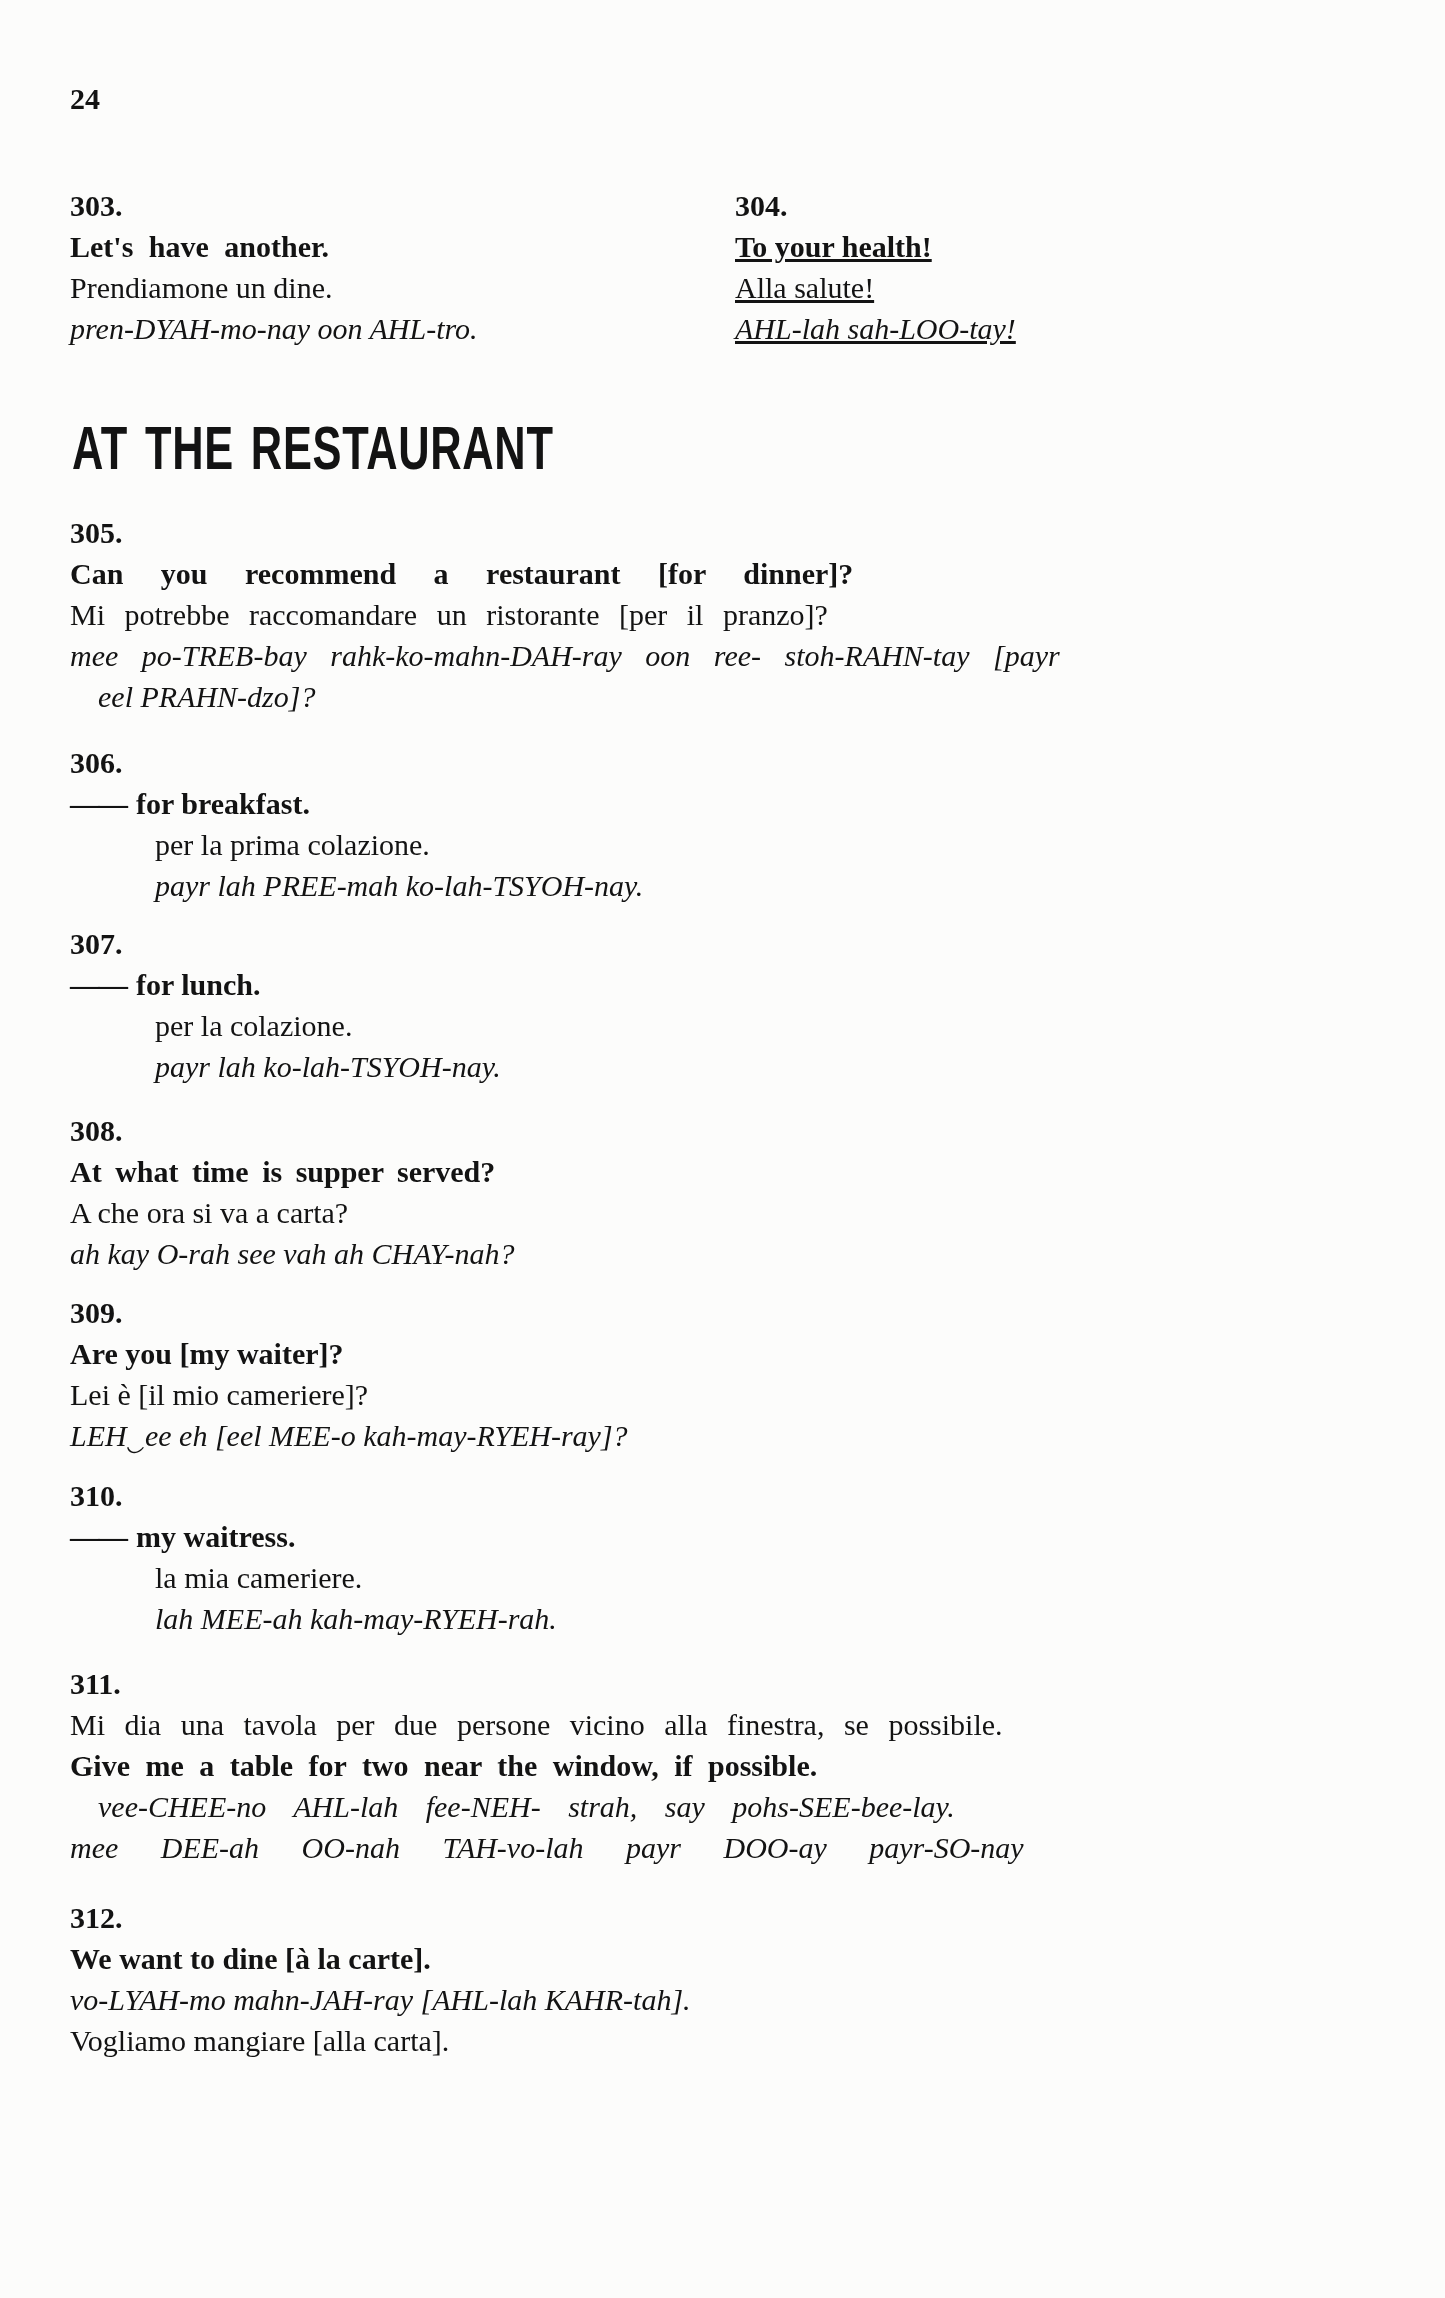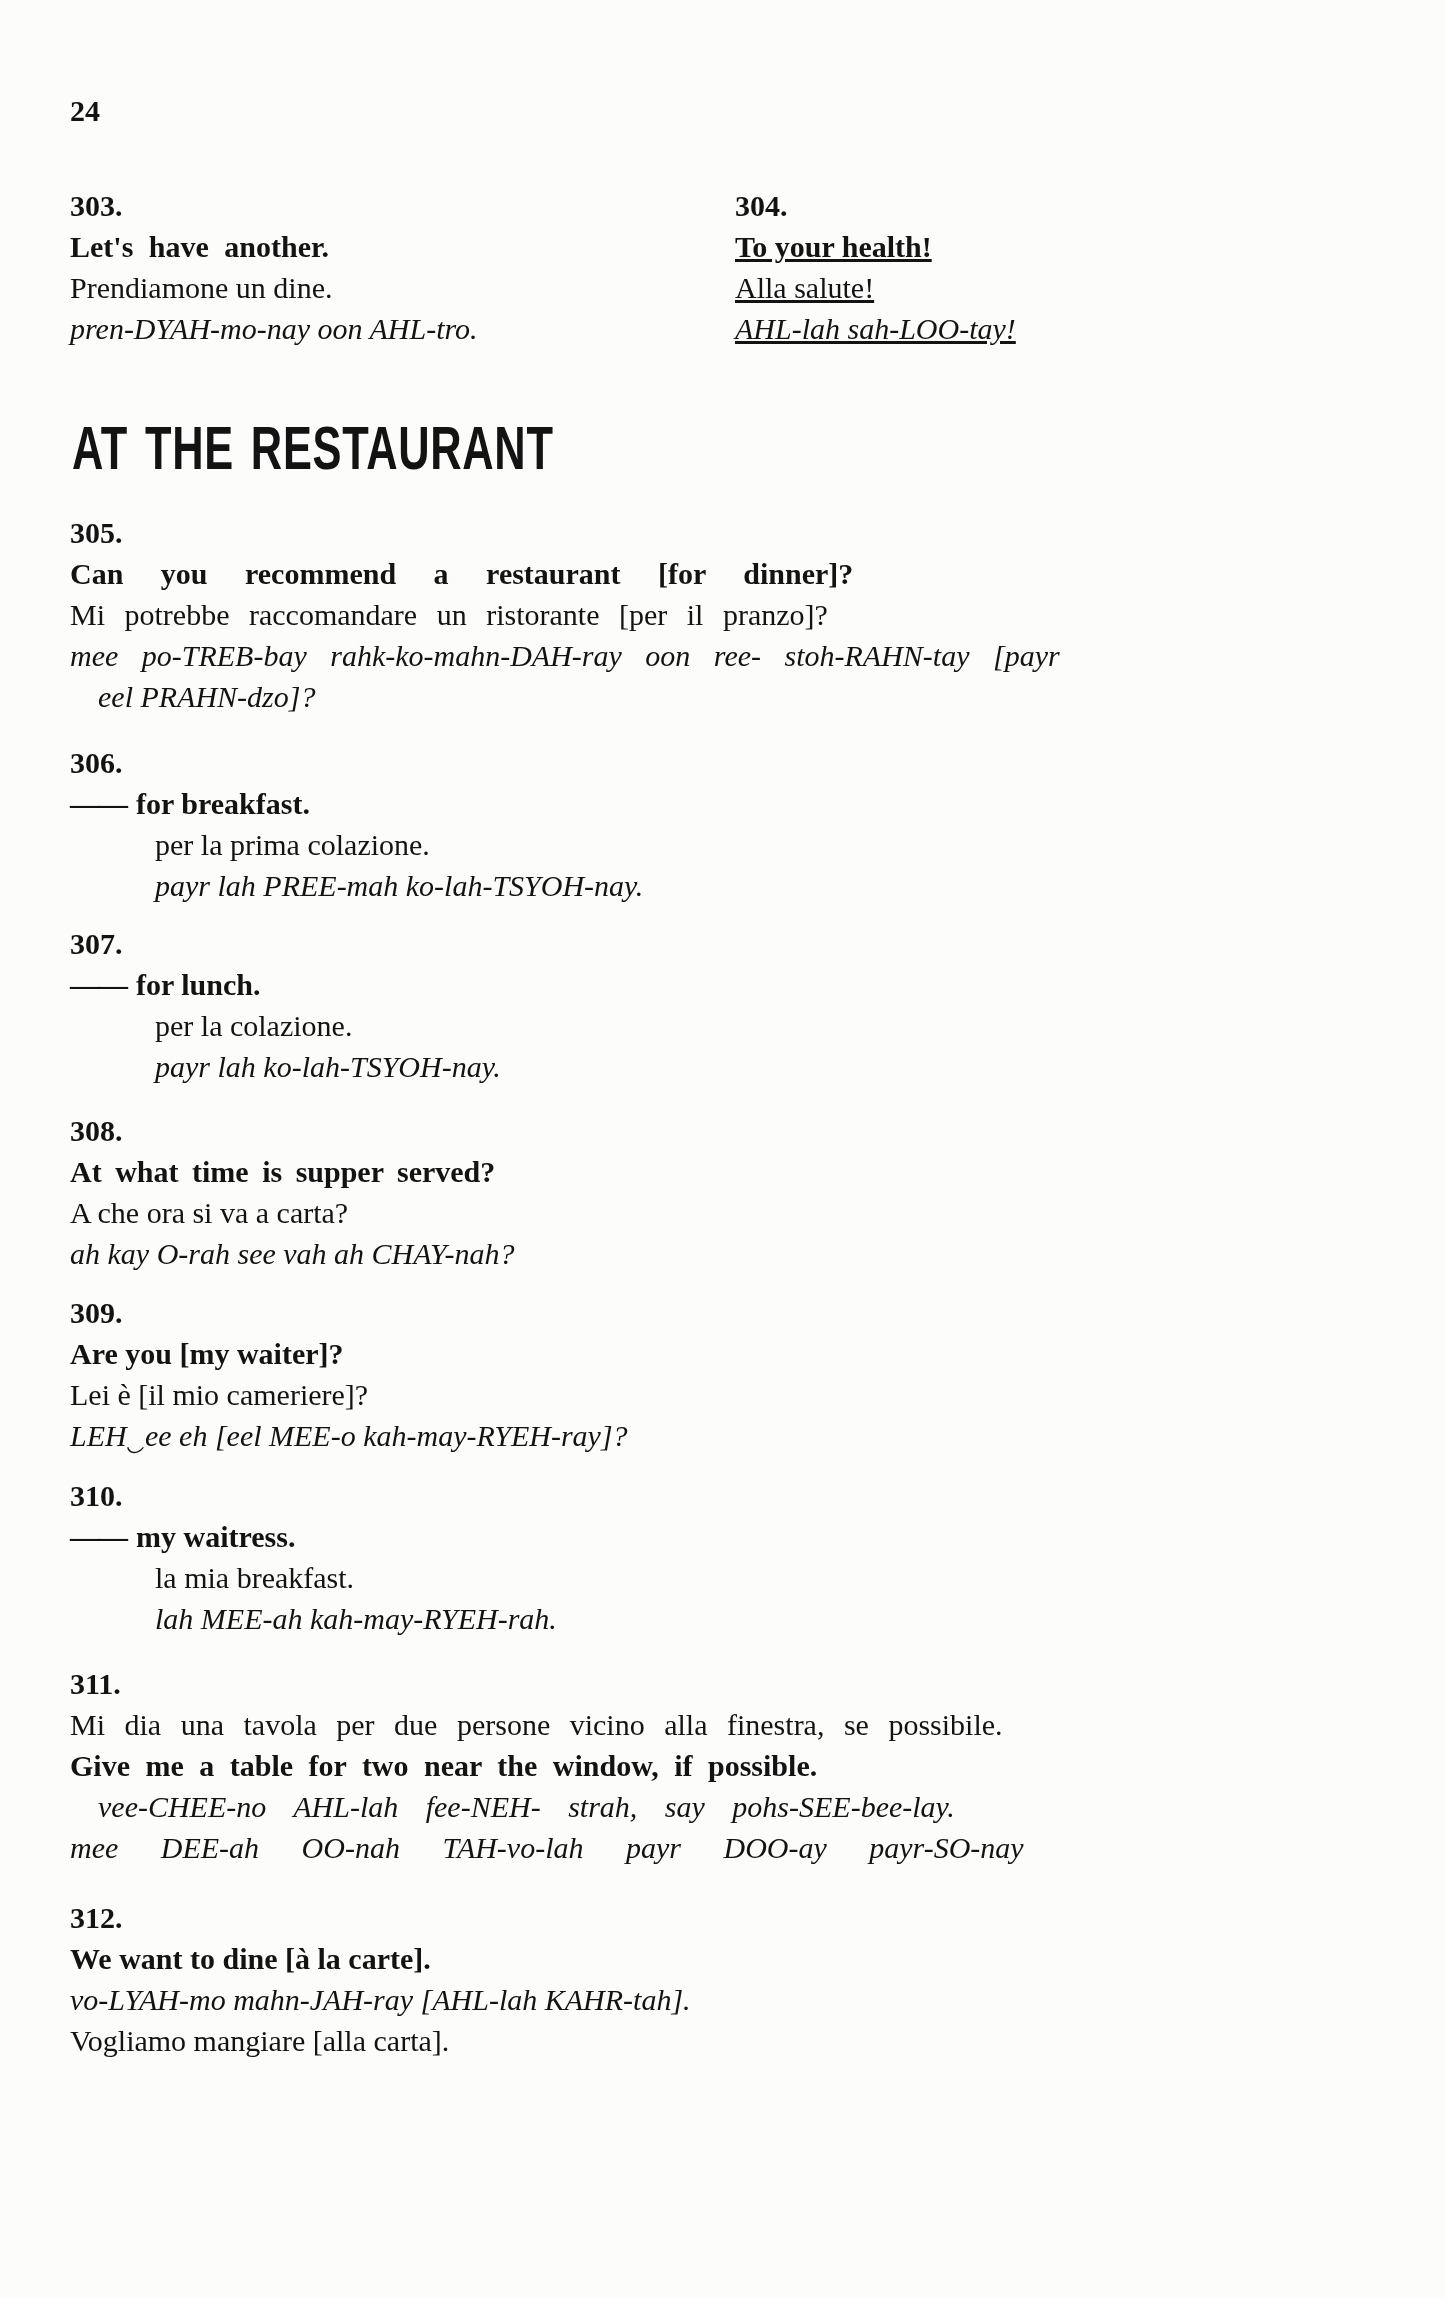--- a/index.html
+++ b/index.html
@@ -7,21 +7,21 @@
   .page{
     position:relative;
     width:1445px;height:2298px;
     background:#fcfcfb;
     color:#131313;
     font-family:"Liberation Serif","DejaVu Serif",serif;
     overflow:hidden;
   }
   .pagenum{
     position:absolute;left:70px;top:78px;
-    font-size:30px;font-weight:bold;line-height:41px;margin-top:12px;
+    font-size:30px;font-weight:bold;line-height:41px;
   }
   .heading{
     position:absolute;left:72px;top:412px;
     font-family:"Liberation Sans","DejaVu Sans",sans-serif;
     font-weight:bold;font-size:62px;line-height:1.15;
     letter-spacing:1px;word-spacing:6px;
     transform:scaleX(0.70);transform-origin:left top;
     white-space:nowrap;
   }
   .entry{
@@ -118,21 +118,21 @@
       <span class="ln en">Are you [my waiter]?</span>
       <span class="ln it">Lei è [il mio cameriere]?</span>
       <span class="ln pr">LEH‿ee eh [eel MEE-o kah-may-RYEH-ray]?</span>
     </span>
   </div>
 
   <div class="entry" style="top:1475px;">
     <span class="num">310.</span>
     <span class="lines">
       <span class="ln"><span class="dash">——</span><span class="en">my waitress.</span></span>
-      <span class="ln it ind85">la mia breakfast.</span>
+      <span class="ln it ind85">la mia cameriere.</span>
       <span class="ln pr ind85">lah MEE-ah kah-may-RYEH-rah.</span>
     </span>
   </div>
 
   <div class="entry" style="top:1663px;">
     <span class="num">311.</span>
     <span class="lines">
       <span class="ln it ws12">Mi dia una tavola per due persone vicino alla finestra, se possibile.</span>
       <span class="ln en ws8">Give me a table for two near the window, if possible.</span>
       <span class="ln pr ind28 ws20">vee-CHEE-no AHL-lah fee-NEH- strah, say pohs-SEE-bee-lay.</span>

